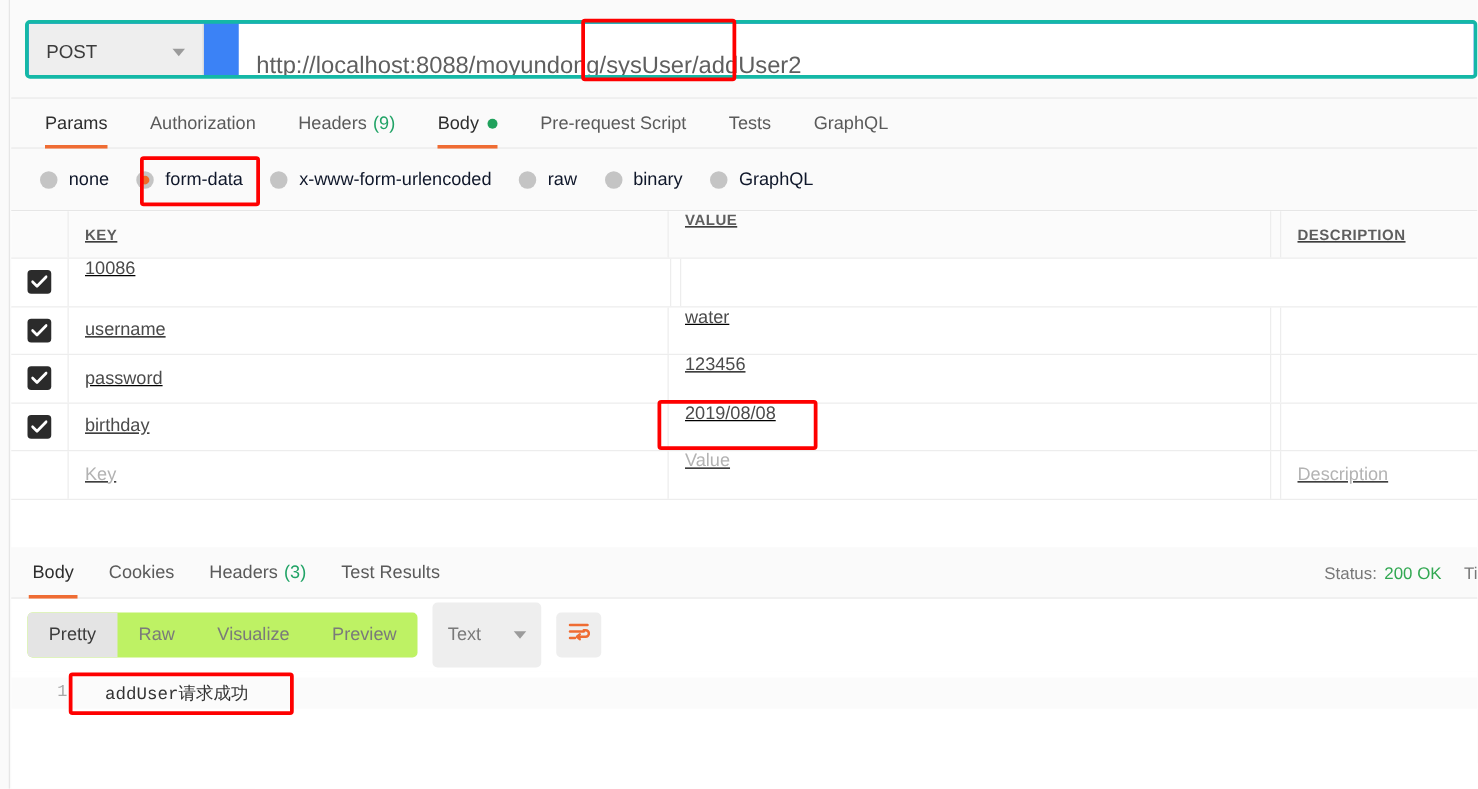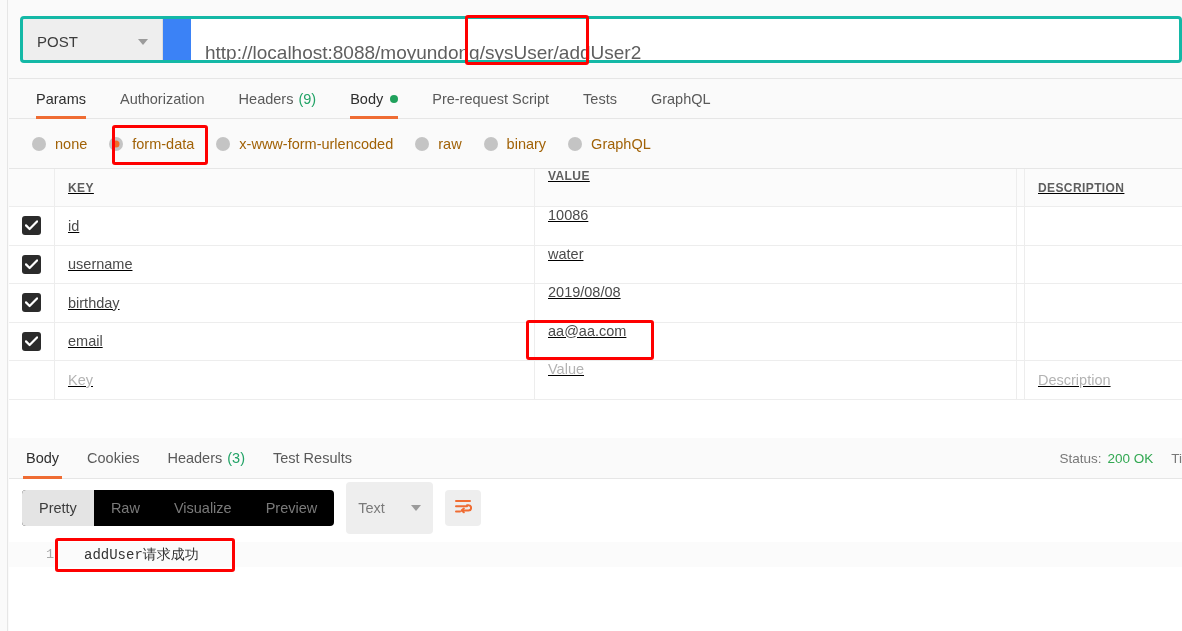--- a/index.html
+++ b/index.html
@@ -105,21 +105,21 @@
     position: absolute; left: 9px; top: 119px;
     width: 1173px; height: 50px;
     background: #fafafa;
     border-bottom: 1px solid #e6e6e6;
     display: flex; align-items: center;
     padding-left: 23px;
   }
   .btype {
     display: flex; align-items: center;
     margin-right: 22px;
-    font-size: 14.5px; color: #a16207;
+    font-size: 14.5px; color: #0f172a;
     cursor: pointer;
     white-space: nowrap;
   }
   .radio {
     width: 14px; height: 14px;
     border-radius: 50%;
     background: #c4c4c4;
     margin-right: 9px;
     flex: none;
     position: relative;
@@ -226,21 +226,21 @@
   .resp-toolbar {
     position: absolute; left: 9px; top: 479px;
     width: 1173px; height: 58px;
     background: #ffffff;
     display: flex; align-items: center;
     padding-left: 13px;
   }
   .seg {
     display: flex; 
     height: 36px;
-    background: #000000;
+    background: #bef264;
     border-radius: 4px;
     overflow: hidden;
   }
   .seg-item {
     height: 36px;
     display: flex; align-items: center;
     padding: 0 17px;
     font-size: 14.5px; color: #7a7a7a;
     cursor: pointer; white-space: nowrap;
   }
@@ -400,23 +400,20 @@
     </div>
 
     <div class="kv-row">
       <div class="c-check">
         <span class="cbox">
           <svg width="13" height="11" viewBox="0 0 13 11">
               <path d="M1 5.4 L4.6 9 L12 1.4" stroke="#ffffff" stroke-width="2.2" fill="none" stroke-linecap="round" stroke-linejoin="round"></path>
             </svg>
         </span>
       </div>
-      <div class="c-key">
-        <span class="cell-txt">id</span>
-      </div>
       <div class="c-val">
         <span class="cell-txt">10086</span>
       </div>
       <div class="c-gap"></div>
       <div class="c-desc">
         <span class="cell-txt"></span>
       </div>
     </div>
 
     <div class="kv-row">
@@ -432,60 +429,60 @@
       </div>
       <div class="c-val">
         <span class="cell-txt">water</span>
       </div>
       <div class="c-gap"></div>
       <div class="c-desc">
         <span class="cell-txt"></span>
       </div>
     </div>
 
-
     <div class="kv-row">
       <div class="c-check">
         <span class="cbox">
           <svg width="13" height="11" viewBox="0 0 13 11">
               <path d="M1 5.4 L4.6 9 L12 1.4" stroke="#ffffff" stroke-width="2.2" fill="none" stroke-linecap="round" stroke-linejoin="round"></path>
             </svg>
         </span>
       </div>
       <div class="c-key">
-        <span class="cell-txt">birthday</span>
+        <span class="cell-txt">password</span>
       </div>
       <div class="c-val">
-        <span class="cell-txt">2019/08/08</span>
+        <span class="cell-txt">123456</span>
       </div>
       <div class="c-gap"></div>
       <div class="c-desc">
         <span class="cell-txt"></span>
       </div>
     </div>
 
     <div class="kv-row">
       <div class="c-check">
         <span class="cbox">
           <svg width="13" height="11" viewBox="0 0 13 11">
               <path d="M1 5.4 L4.6 9 L12 1.4" stroke="#ffffff" stroke-width="2.2" fill="none" stroke-linecap="round" stroke-linejoin="round"></path>
             </svg>
         </span>
       </div>
       <div class="c-key">
-        <span class="cell-txt">email</span>
+        <span class="cell-txt">birthday</span>
       </div>
       <div class="c-val">
-        <span class="cell-txt">aa@aa.com</span>
+        <span class="cell-txt">2019/08/08</span>
       </div>
       <div class="c-gap"></div>
       <div class="c-desc">
         <span class="cell-txt"></span>
       </div>
     </div>
+
 
     <div class="kv-row">
       <div class="c-check"></div>
       <div class="c-key">
         <span class="cell-ph">Key</span>
       </div>
       <div class="c-val">
         <span class="cell-ph">Value</span>
       </div>
       <div class="c-gap"></div>

